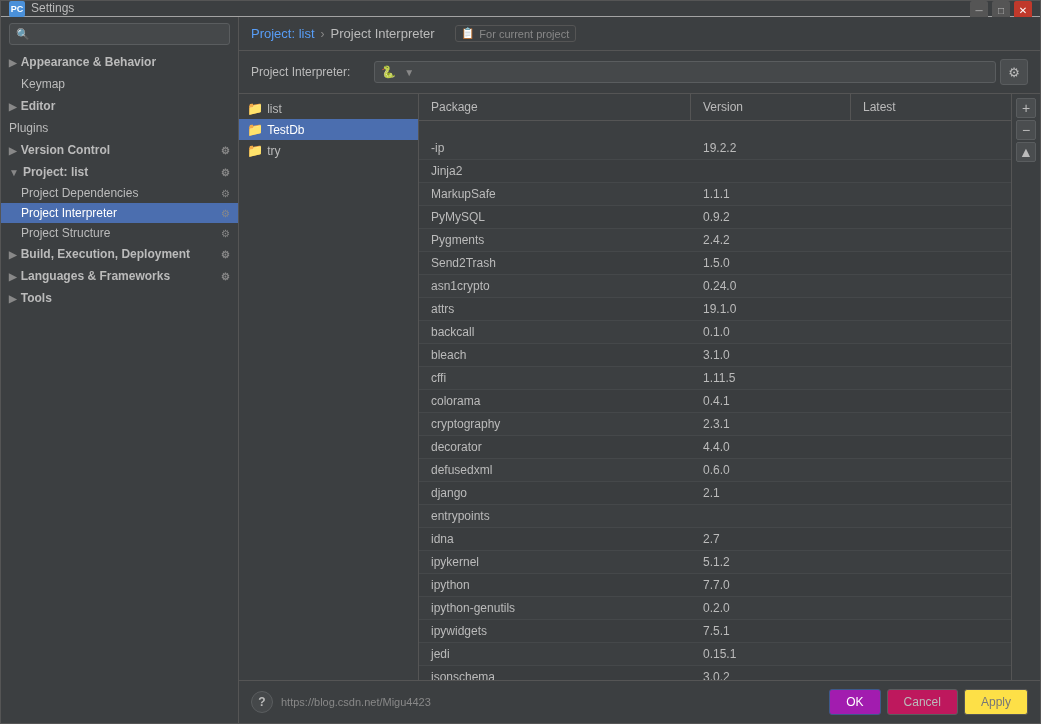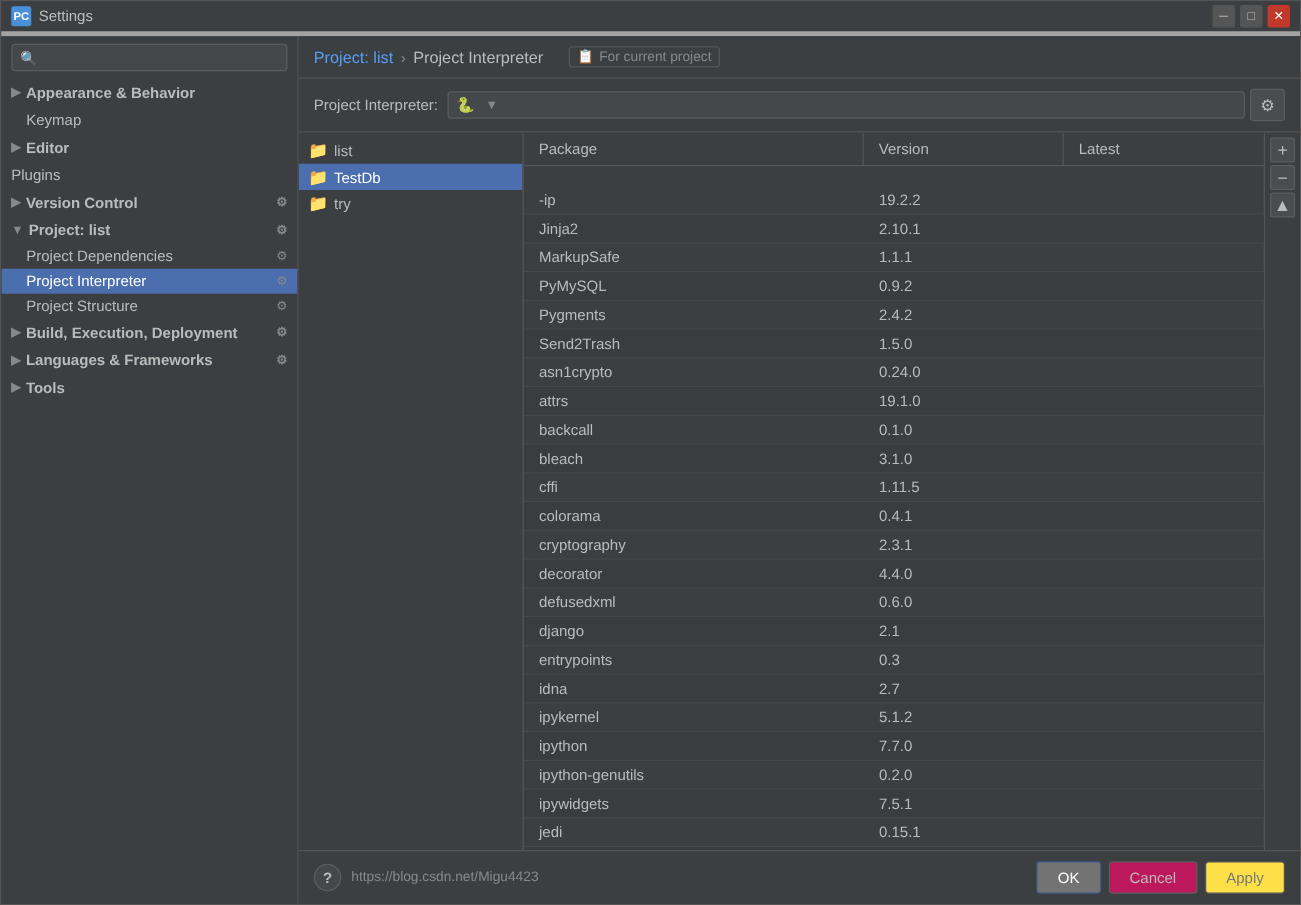--- a/index.html
+++ b/index.html
@@ -16,25 +16,24 @@
     .window {
       width: 1041px;
       height: 724px;
       display: flex;
       flex-direction: column;
       border: 1px solid #555;
     }
 
     .title-bar {
       background: #3c3f41;
-      height: 28px;
-      display: flex;
-      align-items: center;
+      height: 16px;
+      display: flex;
       padding: 0 8px;
-      border-bottom: 4px solid #a3a3a3;
+      border-bottom: 1px solid #a3a3a3;
       flex-shrink: 0;
     }
 
     .title-bar-icon {
       width: 16px;
       height: 16px;
       margin-right: 6px;
       background: #4a90d9;
       border-radius: 2px;
       display: flex;
@@ -250,21 +249,21 @@
       display: flex;
       align-items: center;
       padding: 8px 12px;
       border-bottom: 1px solid #555;
       flex-shrink: 0;
     }
 
     .interpreter-label {
       color: #bbbbbb;
       font-size: 12px;
-      margin-right: 8px;
+      margin-right: 24px;
       white-space: nowrap;
     }
 
     .interpreter-select {
       flex: 1;
       display: flex;
       align-items: center;
       background: #45484a;
       border: 1px solid #5a5d5f;
       border-radius: 3px;
@@ -429,21 +428,21 @@
 
     .btn {
       padding: 5px 16px;
       border-radius: 3px;
       cursor: pointer;
       font-size: 12px;
       border: 1px solid #5a5d5f;
     }
 
     .btn-ok {
-      background: #737373;
+      background: #a21caf;
       color: white;
       border-color: #3d5a8a;
     }
 
     .btn-cancel {
       background: #be185d;
       color: #bbb;
     }
 
     .btn-apply {
@@ -600,21 +599,20 @@
               </div>
 
               <div class="package-table-body" id="package-body">
               <div class="package-row">
                     <div class="package-cell">-ip</div>
                     <div class="package-cell">19.2.2</div>
                     <div class="package-cell"></div>
                   </div>
                   <div class="package-row even">
                     <div class="package-cell">Jinja2</div>
-                    <div class="package-cell">2.10.1</div>
                     <div class="package-cell"></div>
                   </div>
                   <div class="package-row">
                     <div class="package-cell">MarkupSafe</div>
                     <div class="package-cell">1.1.1</div>
                     <div class="package-cell"></div>
                   </div>
                   <div class="package-row even">
                     <div class="package-cell">PyMySQL</div>
                     <div class="package-cell">0.9.2</div>
@@ -675,21 +673,20 @@
                     <div class="package-cell">0.6.0</div>
                     <div class="package-cell"></div>
                   </div>
                   <div class="package-row even">
                     <div class="package-cell">django</div>
                     <div class="package-cell">2.1</div>
                     <div class="package-cell"></div>
                   </div>
                   <div class="package-row">
                     <div class="package-cell">entrypoints</div>
-                    <div class="package-cell">0.3</div>
                     <div class="package-cell"></div>
                   </div>
                   <div class="package-row even">
                     <div class="package-cell">idna</div>
                     <div class="package-cell">2.7</div>
                     <div class="package-cell"></div>
                   </div>
                   <div class="package-row">
                     <div class="package-cell">ipykernel</div>
                     <div class="package-cell">5.1.2</div>

